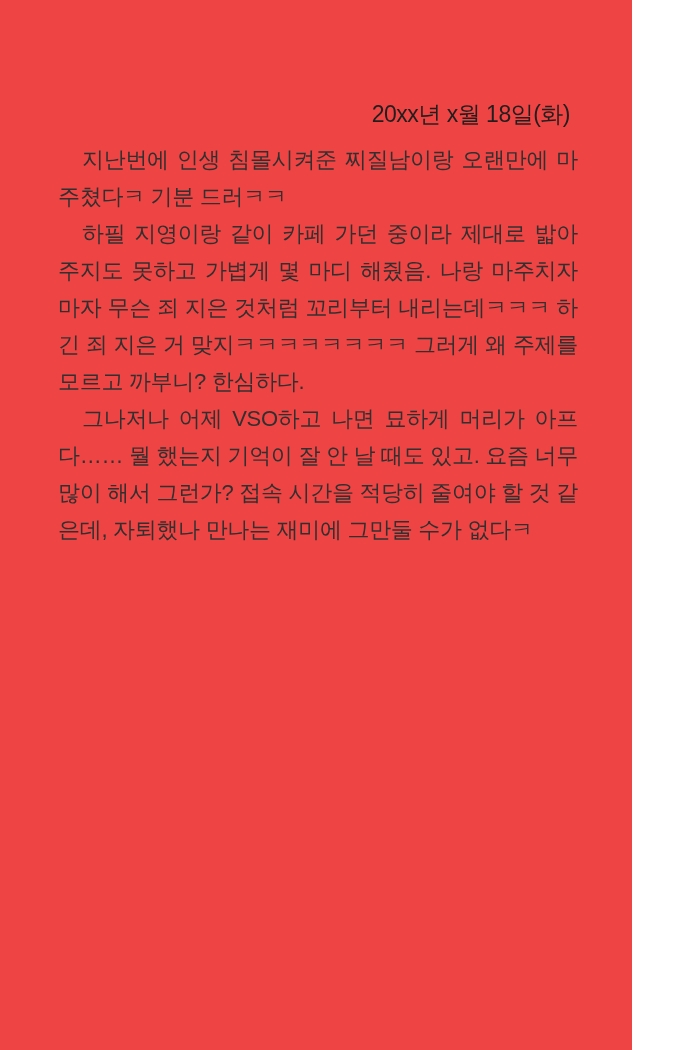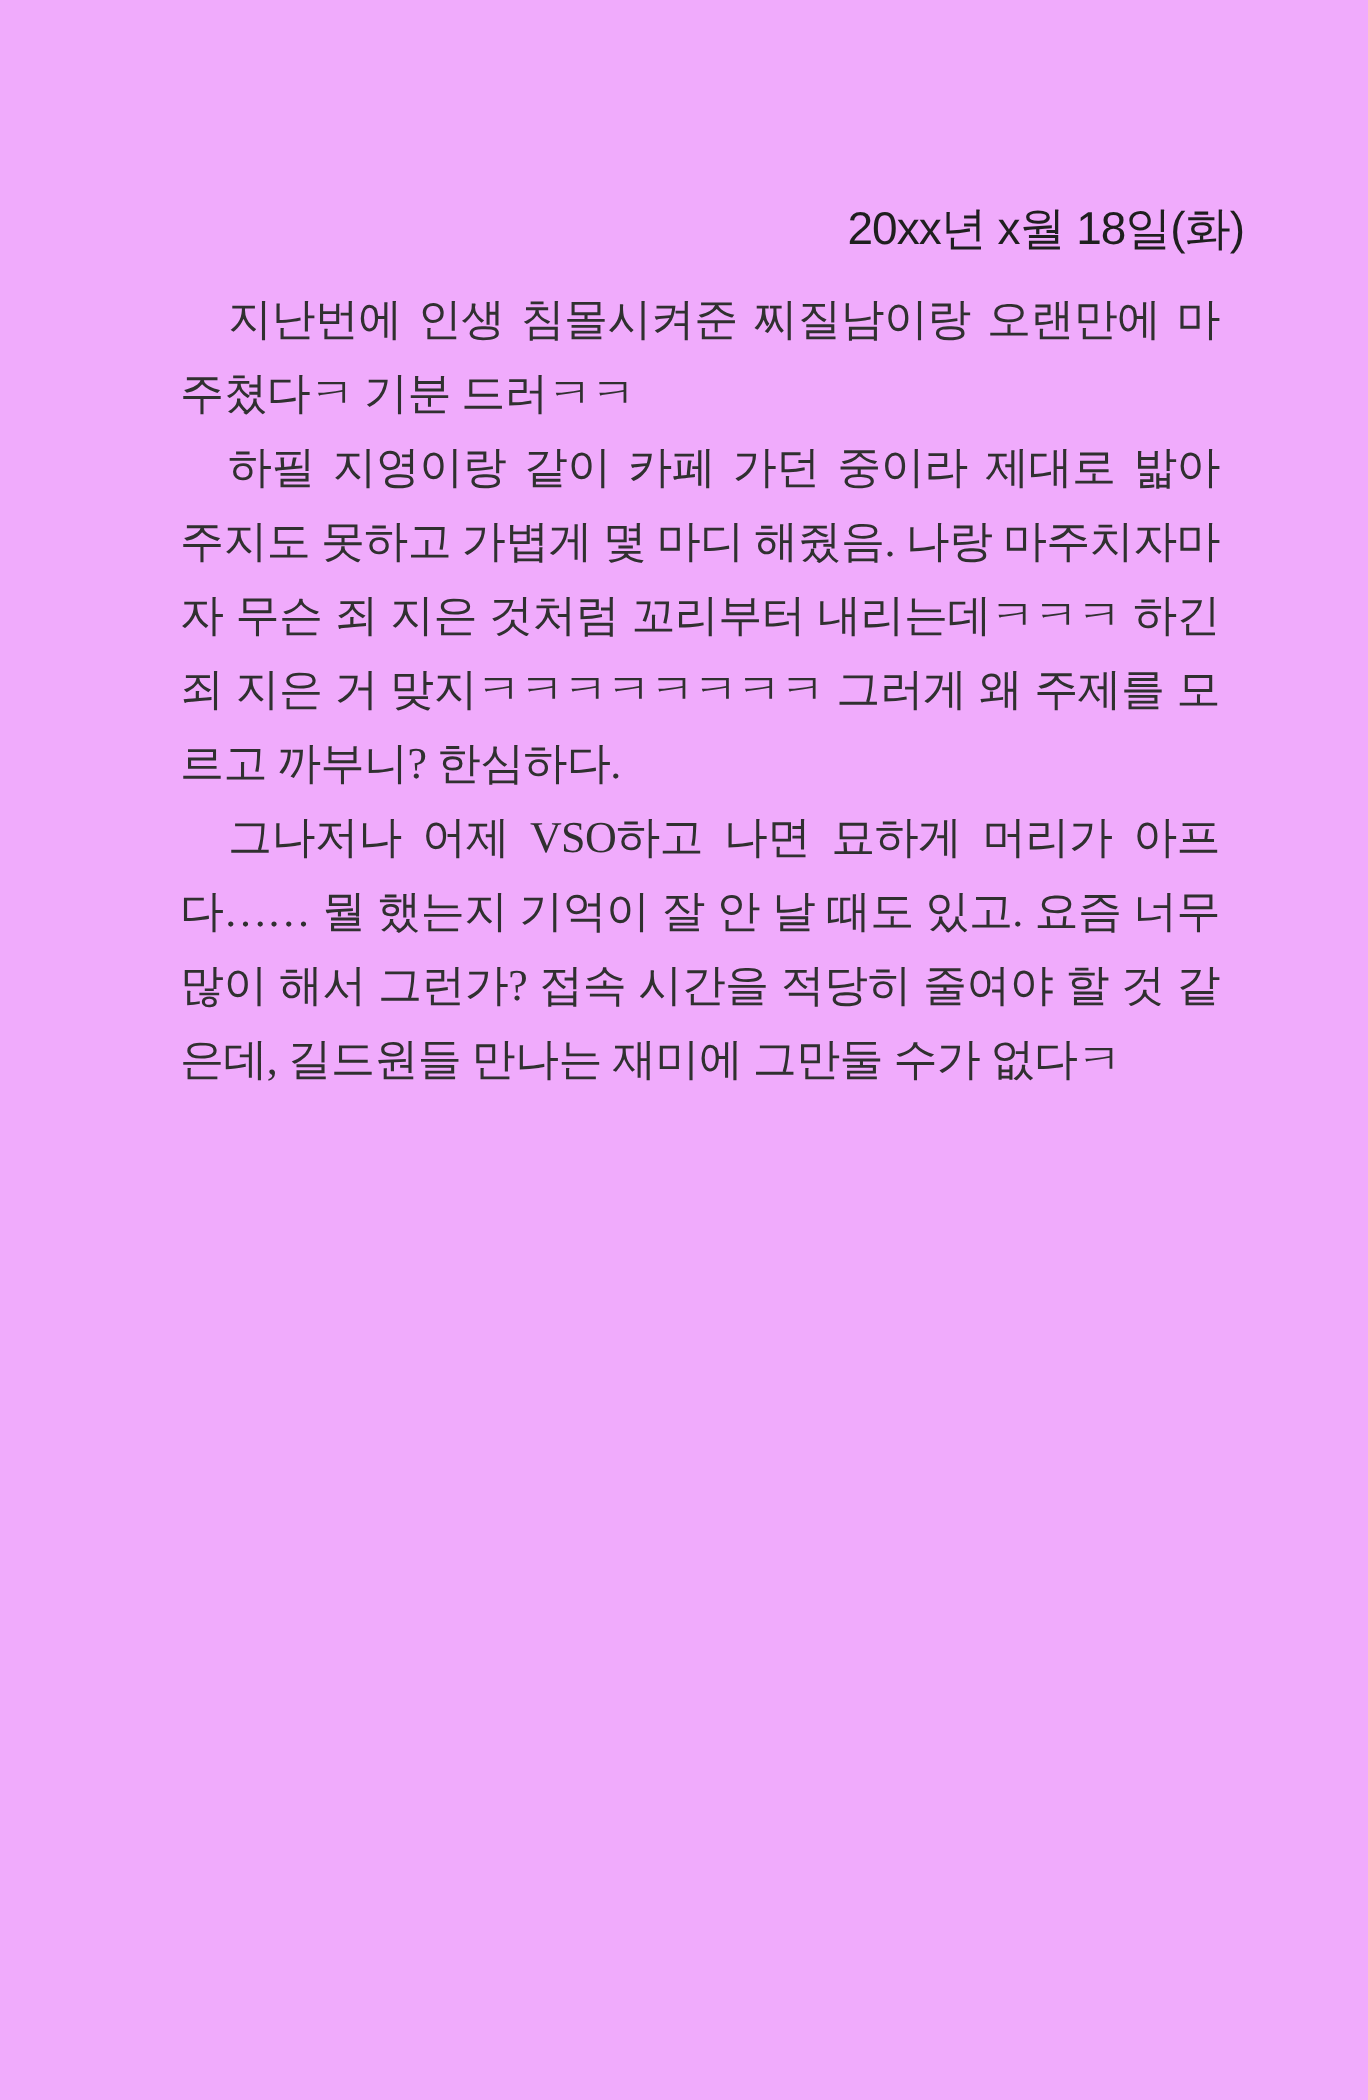--- a/index.html
+++ b/index.html
@@ -2,41 +2,41 @@
 <html><head>
 <meta charset="utf-8">
 <style>
   html, body {
     margin: 0;
     padding: 0;
     background: #ffffff;
   }
   .page {
     position: relative;
-    width: 684px;
+    width: 632px;
     height: 1050px;
-    background: #f0abfc;
+    background: #ef4444;
     overflow: hidden;
     box-sizing: border-box;
   }
   .date-line {
     margin-top: 100px;
     padding-right: 62px;
     text-align: right;
     font-family: "Liberation Sans", "DejaVu Sans", sans-serif;
     font-size: 23px;
     line-height: 28px;
     font-weight: 500;
     color: #1f1f1f;
     letter-spacing: -0.5px;
   }
   .diary-body {
-    margin: 13px 64px 0 90px;
+    margin: 13px 64px 0 58px;
     width: 520px;
-    font-family: Liberation Serif, serif;
+    font-family: Liberation Sans, sans-serif;
     font-size: 22px;
     line-height: 37px;
     color: #303030;
     letter-spacing: -0.3px;
   }
   .para {
     margin: 0;
     text-align: justify;
     text-indent: 24px;
     word-break: break-all;
@@ -44,15 +44,15 @@
   }
 </style>
 </head>
 <body>
 
 <div class="page">
   <div class="date-line">20xx년 x월 18일(화)</div>
   <div class="diary-body">
       <p class="para">지난번에 인생 침몰시켜준 찌질남이랑 오랜만에 마주쳤다ㅋ 기분 드러ㅋㅋ</p>
       <p class="para">하필 지영이랑 같이 카페 가던 중이라 제대로 밟아 주지도 못하고 가볍게 몇 마디 해줬음. 나랑 마주치자마자 무슨 죄 지은 것처럼 꼬리부터 내리는데ㅋㅋㅋ 하긴 죄 지은 거 맞지ㅋㅋㅋㅋㅋㅋㅋㅋ 그러게 왜 주제를 모르고 까부니? 한심하다.</p>
-      <p class="para">그나저나 어제 VSO하고 나면 묘하게 머리가 아프다…… 뭘 했는지 기억이 잘 안 날 때도 있고. 요즘 너무 많이 해서 그런가? 접속 시간을 적당히 줄여야 할 것 같은데, 길드원들 만나는 재미에 그만둘 수가 없다ㅋ</p>
+      <p class="para">그나저나 어제 VSO하고 나면 묘하게 머리가 아프다…… 뭘 했는지 기억이 잘 안 날 때도 있고. 요즘 너무 많이 해서 그런가? 접속 시간을 적당히 줄여야 할 것 같은데, 자퇴했나 만나는 재미에 그만둘 수가 없다ㅋ</p>
     </div>
 </div>
 
 </body></html>

